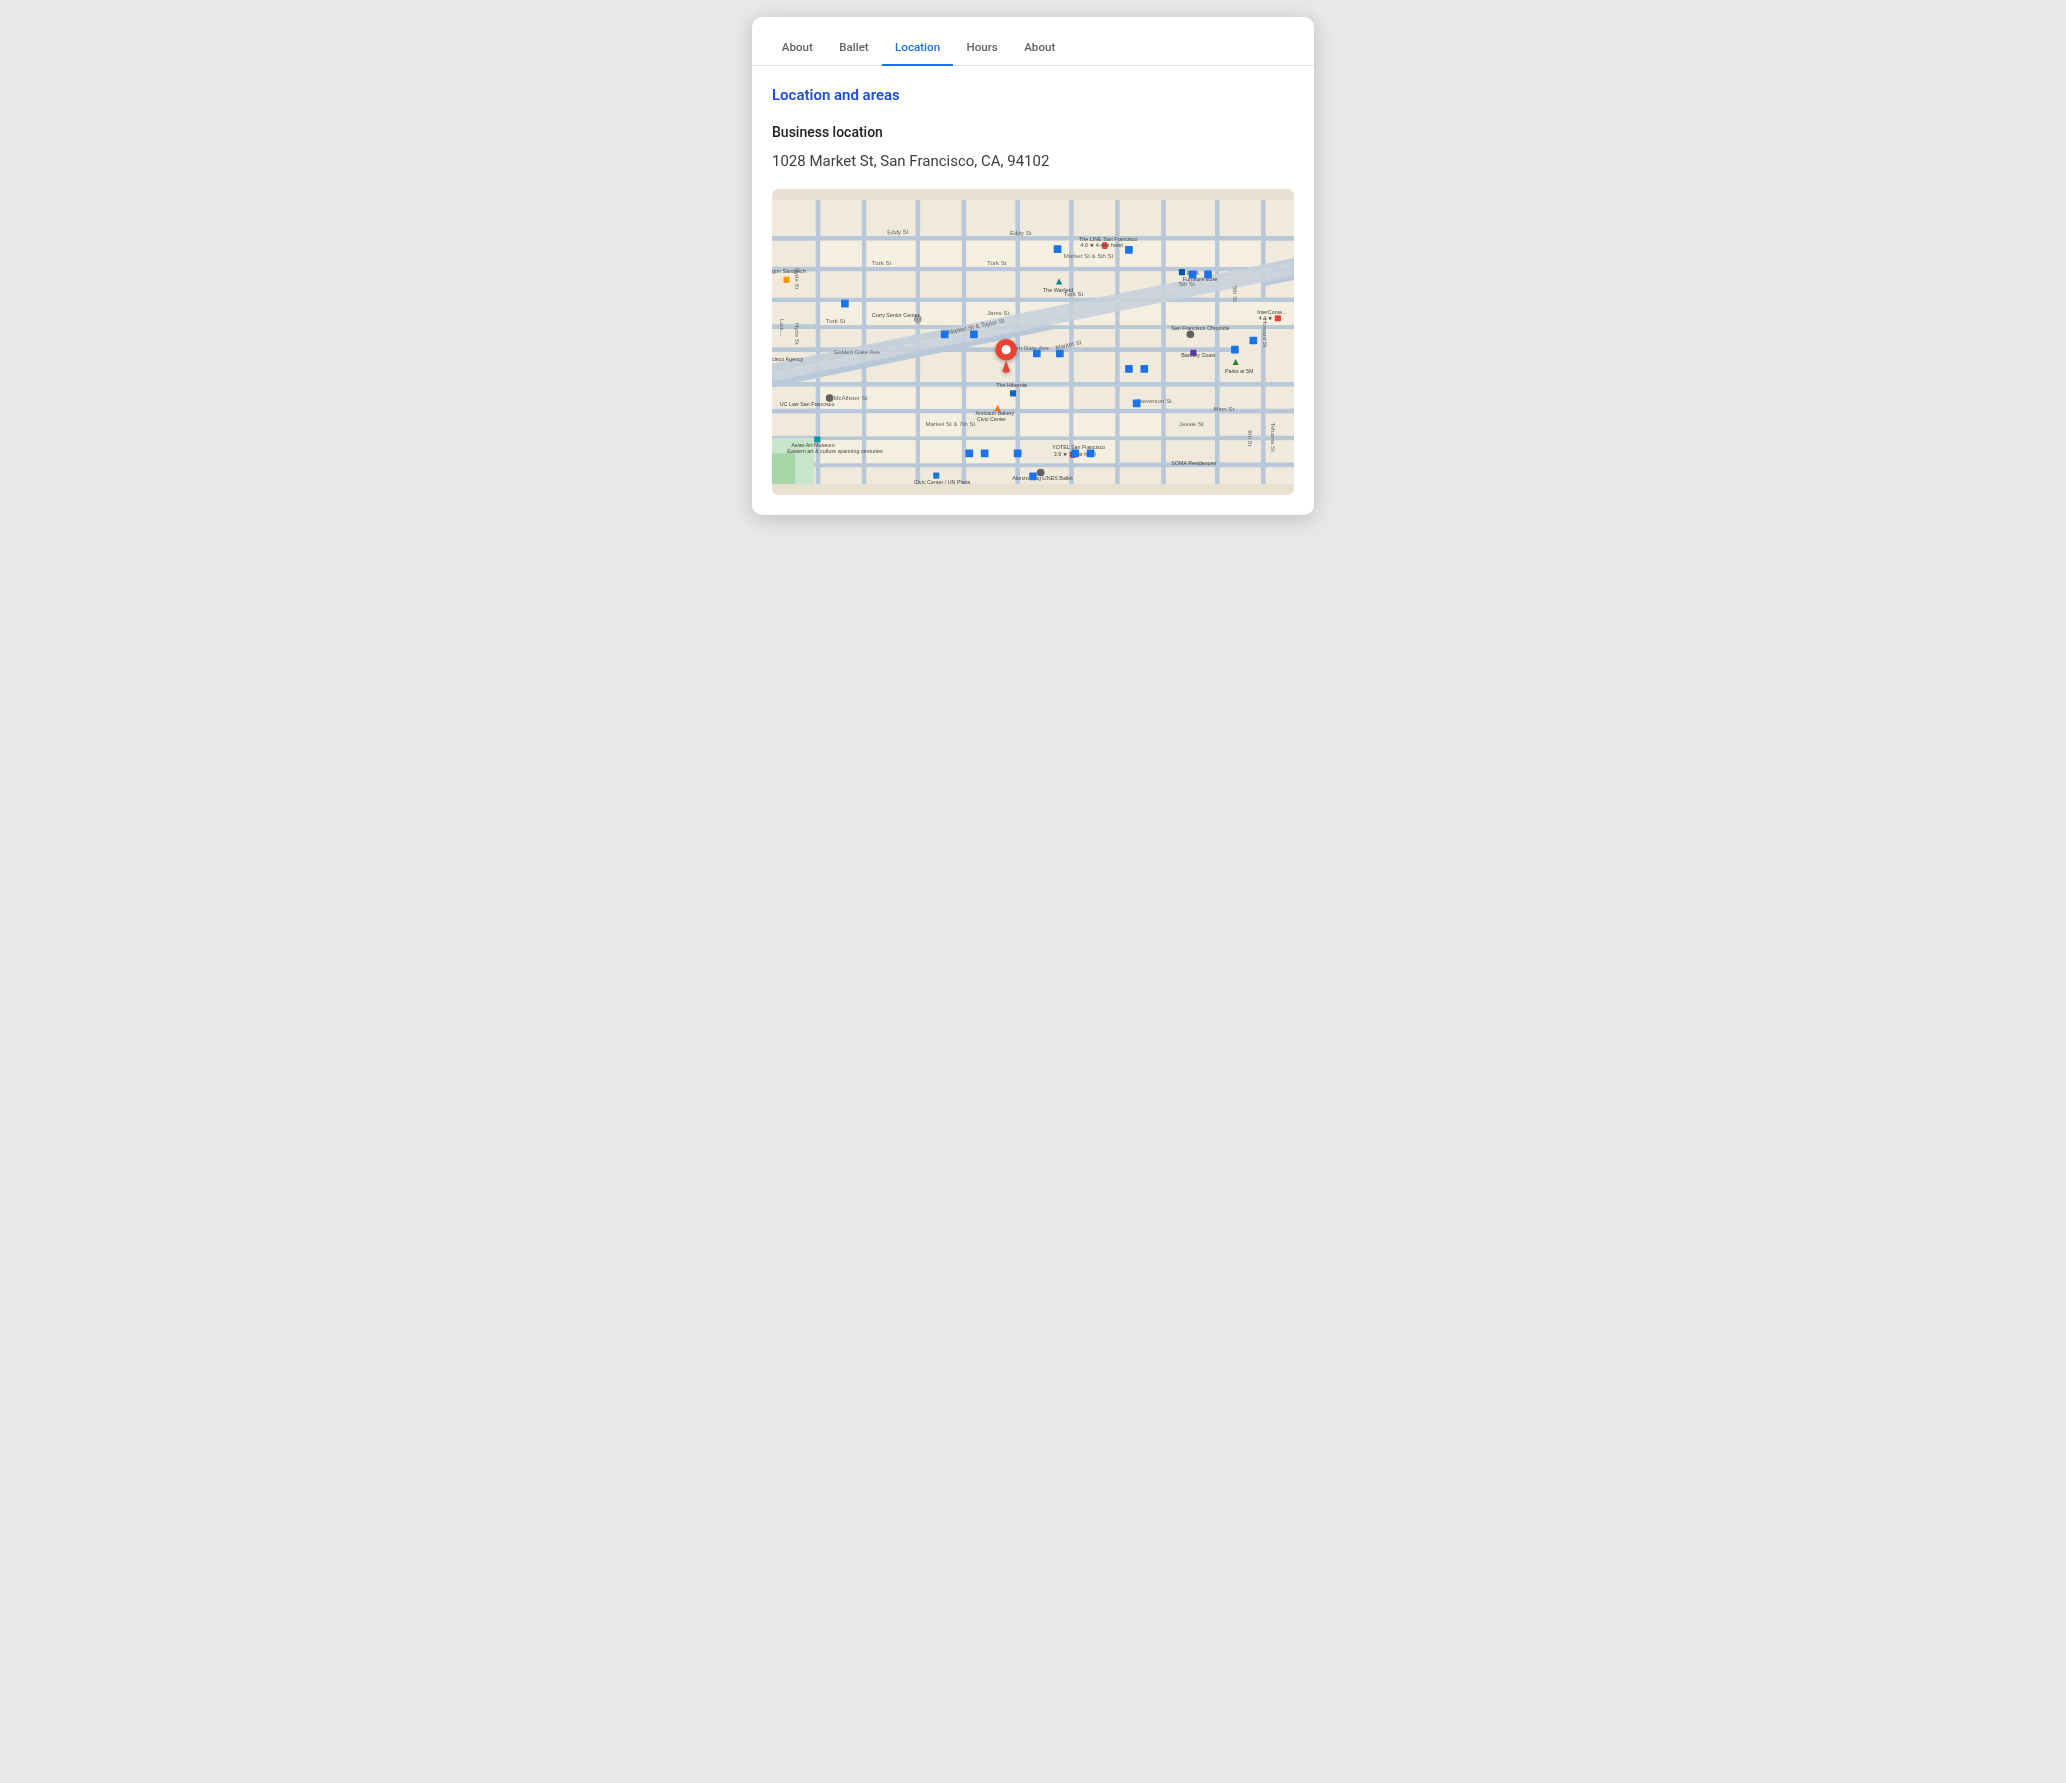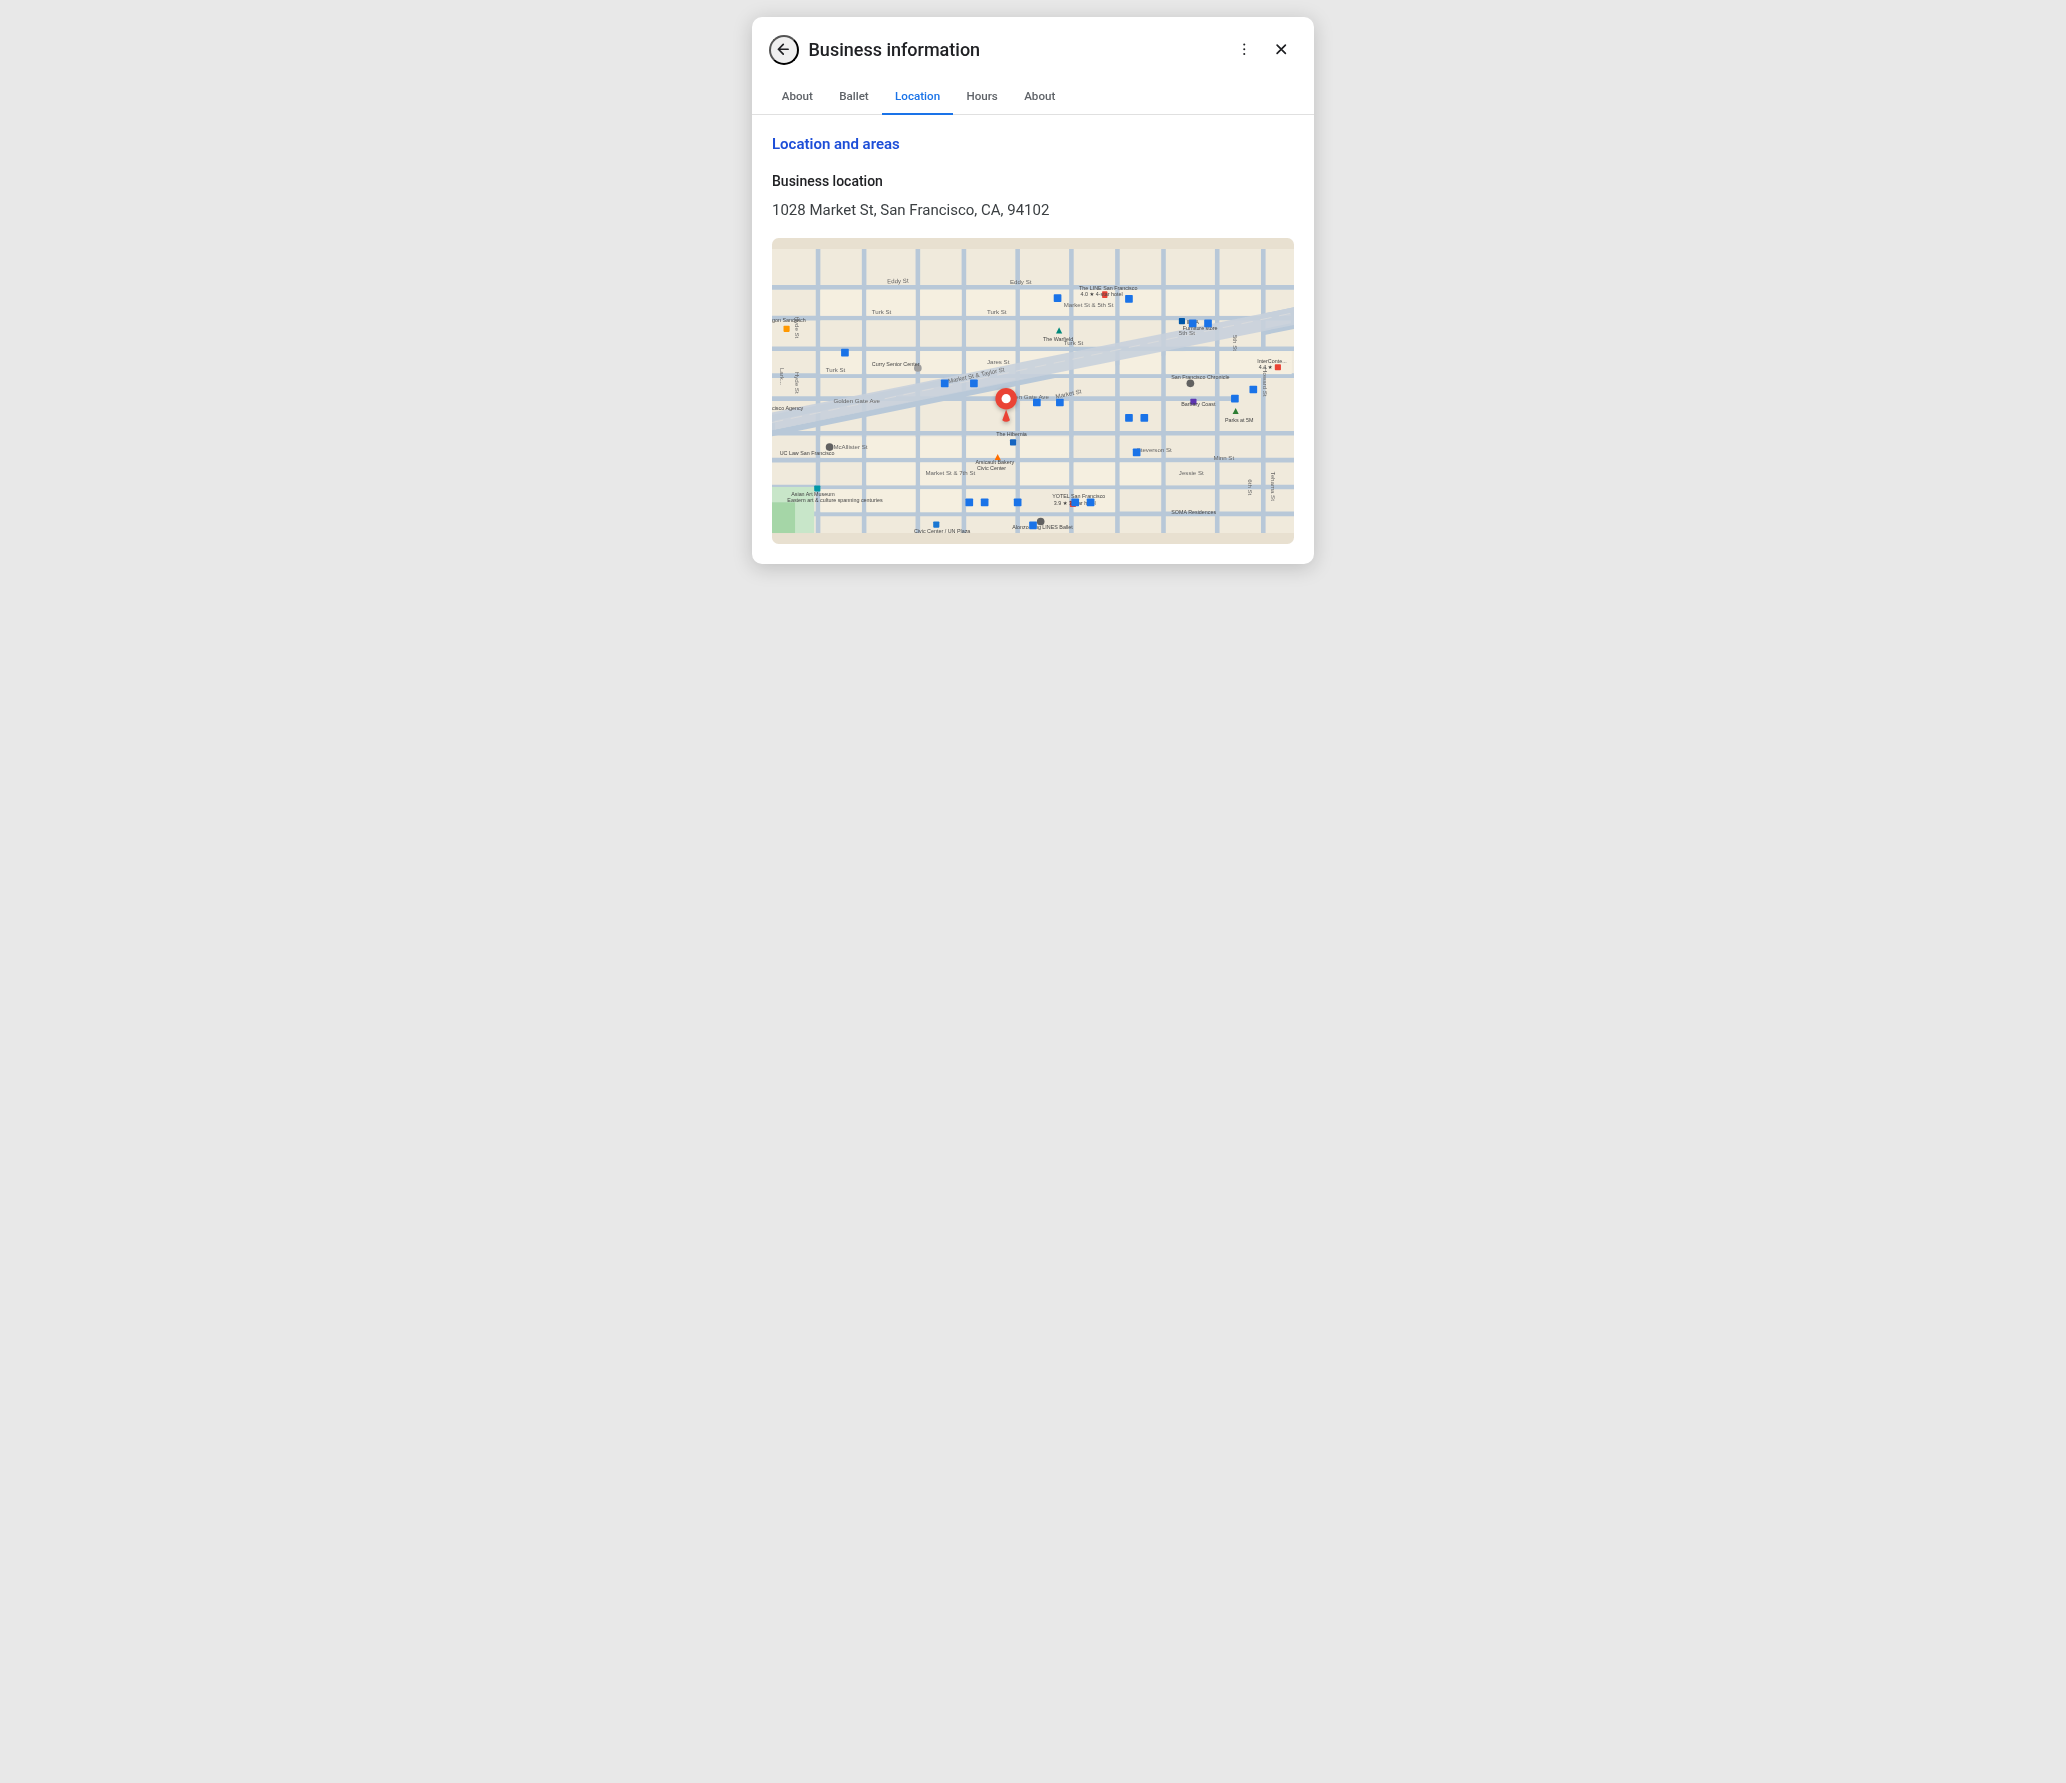--- a/index.html
+++ b/index.html
@@ -120,42 +120,20 @@
     .street-diagonal { stroke: #b8c8d8; stroke-width: 8; fill: none; }
     .label-sm { font-size: 8px; fill: #666; font-family: Arial, sans-serif; }
     .label-poi { font-size: 7px; fill: #444; font-family: Arial, sans-serif; }
     .pin-marker { filter: drop-shadow(0 2px 3px rgba(0,0,0,0.3)); }
   </style>
 </head>
 <body>
 
 <div class="card">
 
-  <div class="header">
-    <button class="header-back">
-      <svg width="16.5" height="16.5" viewBox="0 0 24 24" fill="none" stroke="#202124" stroke-width="2.5" stroke-linecap="round" stroke-linejoin="round">
-        <path d="M19 12H5M12 5l-7 7 7 7"></path>
-      </svg>
-    </button>
-    <span class="header-title">Business information</span>
-    <div class="header-actions">
-      <button class="icon-btn">
-        <svg width="16.5" height="16.5" viewBox="0 0 24 24" fill="#202124">
-          <circle cx="12" cy="5" r="1.5"></circle>
-            <circle cx="12" cy="12" r="1.5"></circle>
-            <circle cx="12" cy="19" r="1.5"></circle>
-        </svg>
-      </button>
-      <button class="icon-btn">
-        <svg width="16.5" height="16.5" viewBox="0 0 24 24" fill="none" stroke="#202124" stroke-width="2.5" stroke-linecap="round">
-          <path d="M18 6L6 18M6 6l12 12"></path>
-        </svg>
-      </button>
-    </div>
-  </div>
 
   <div class="tabs">
     <div class="tab">About</div>
     <div class="tab">Ballet</div>
     <div class="tab active">Location</div>
     <div class="tab">Hours</div>
     <div class="tab">About</div>
   </div>
 
   <div class="content">

